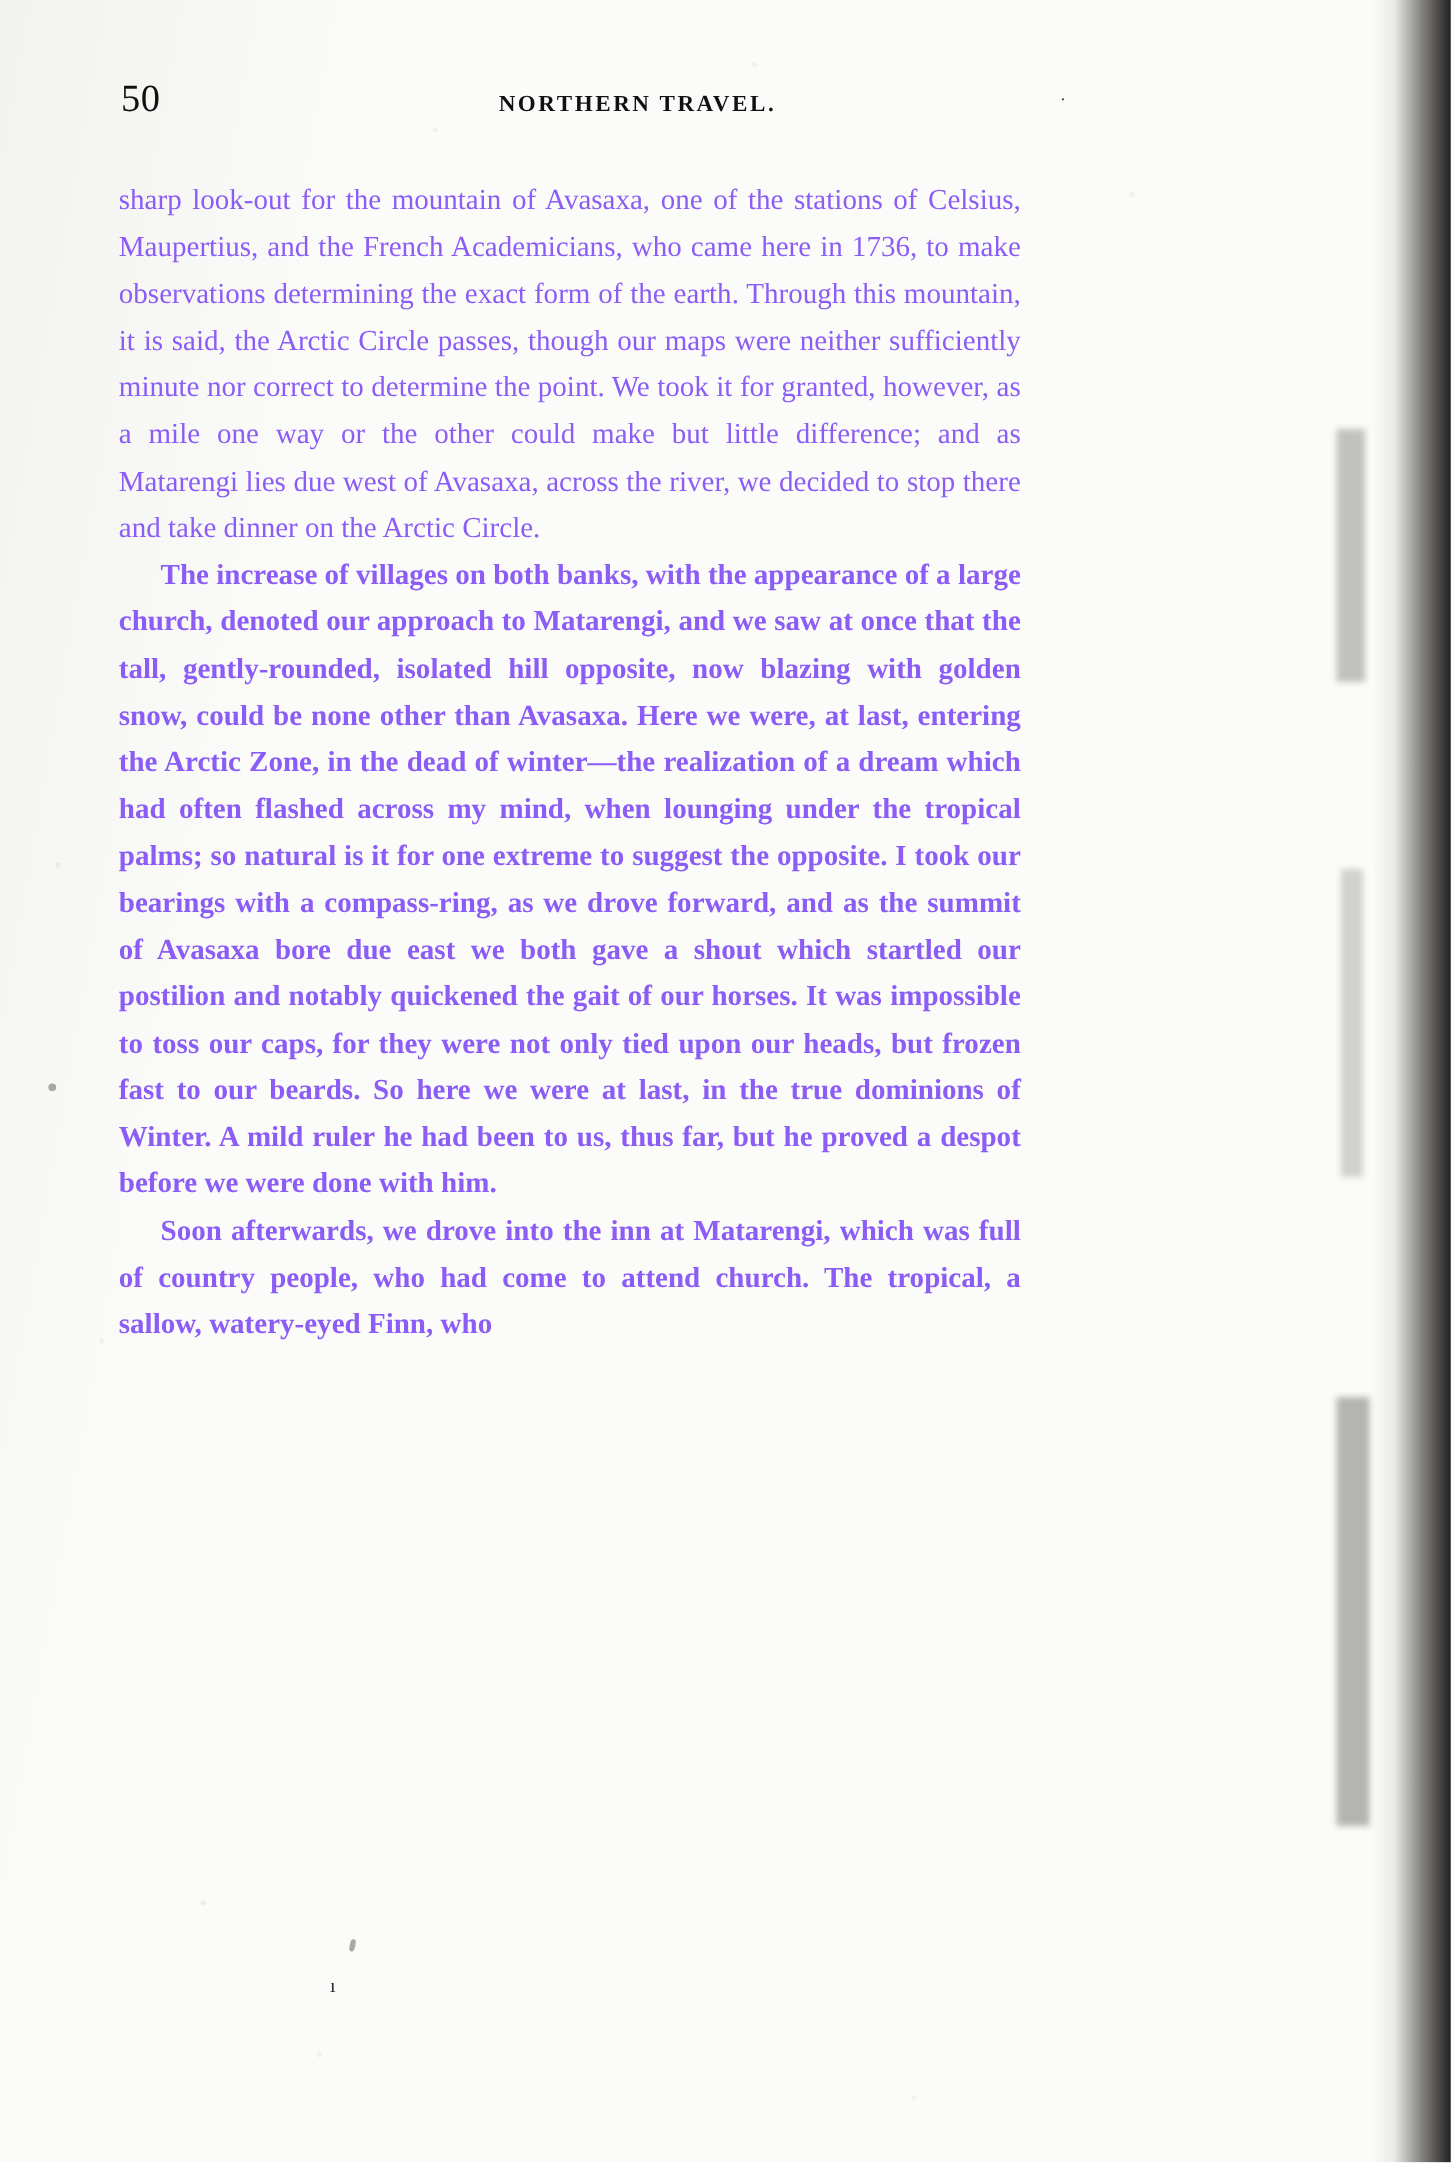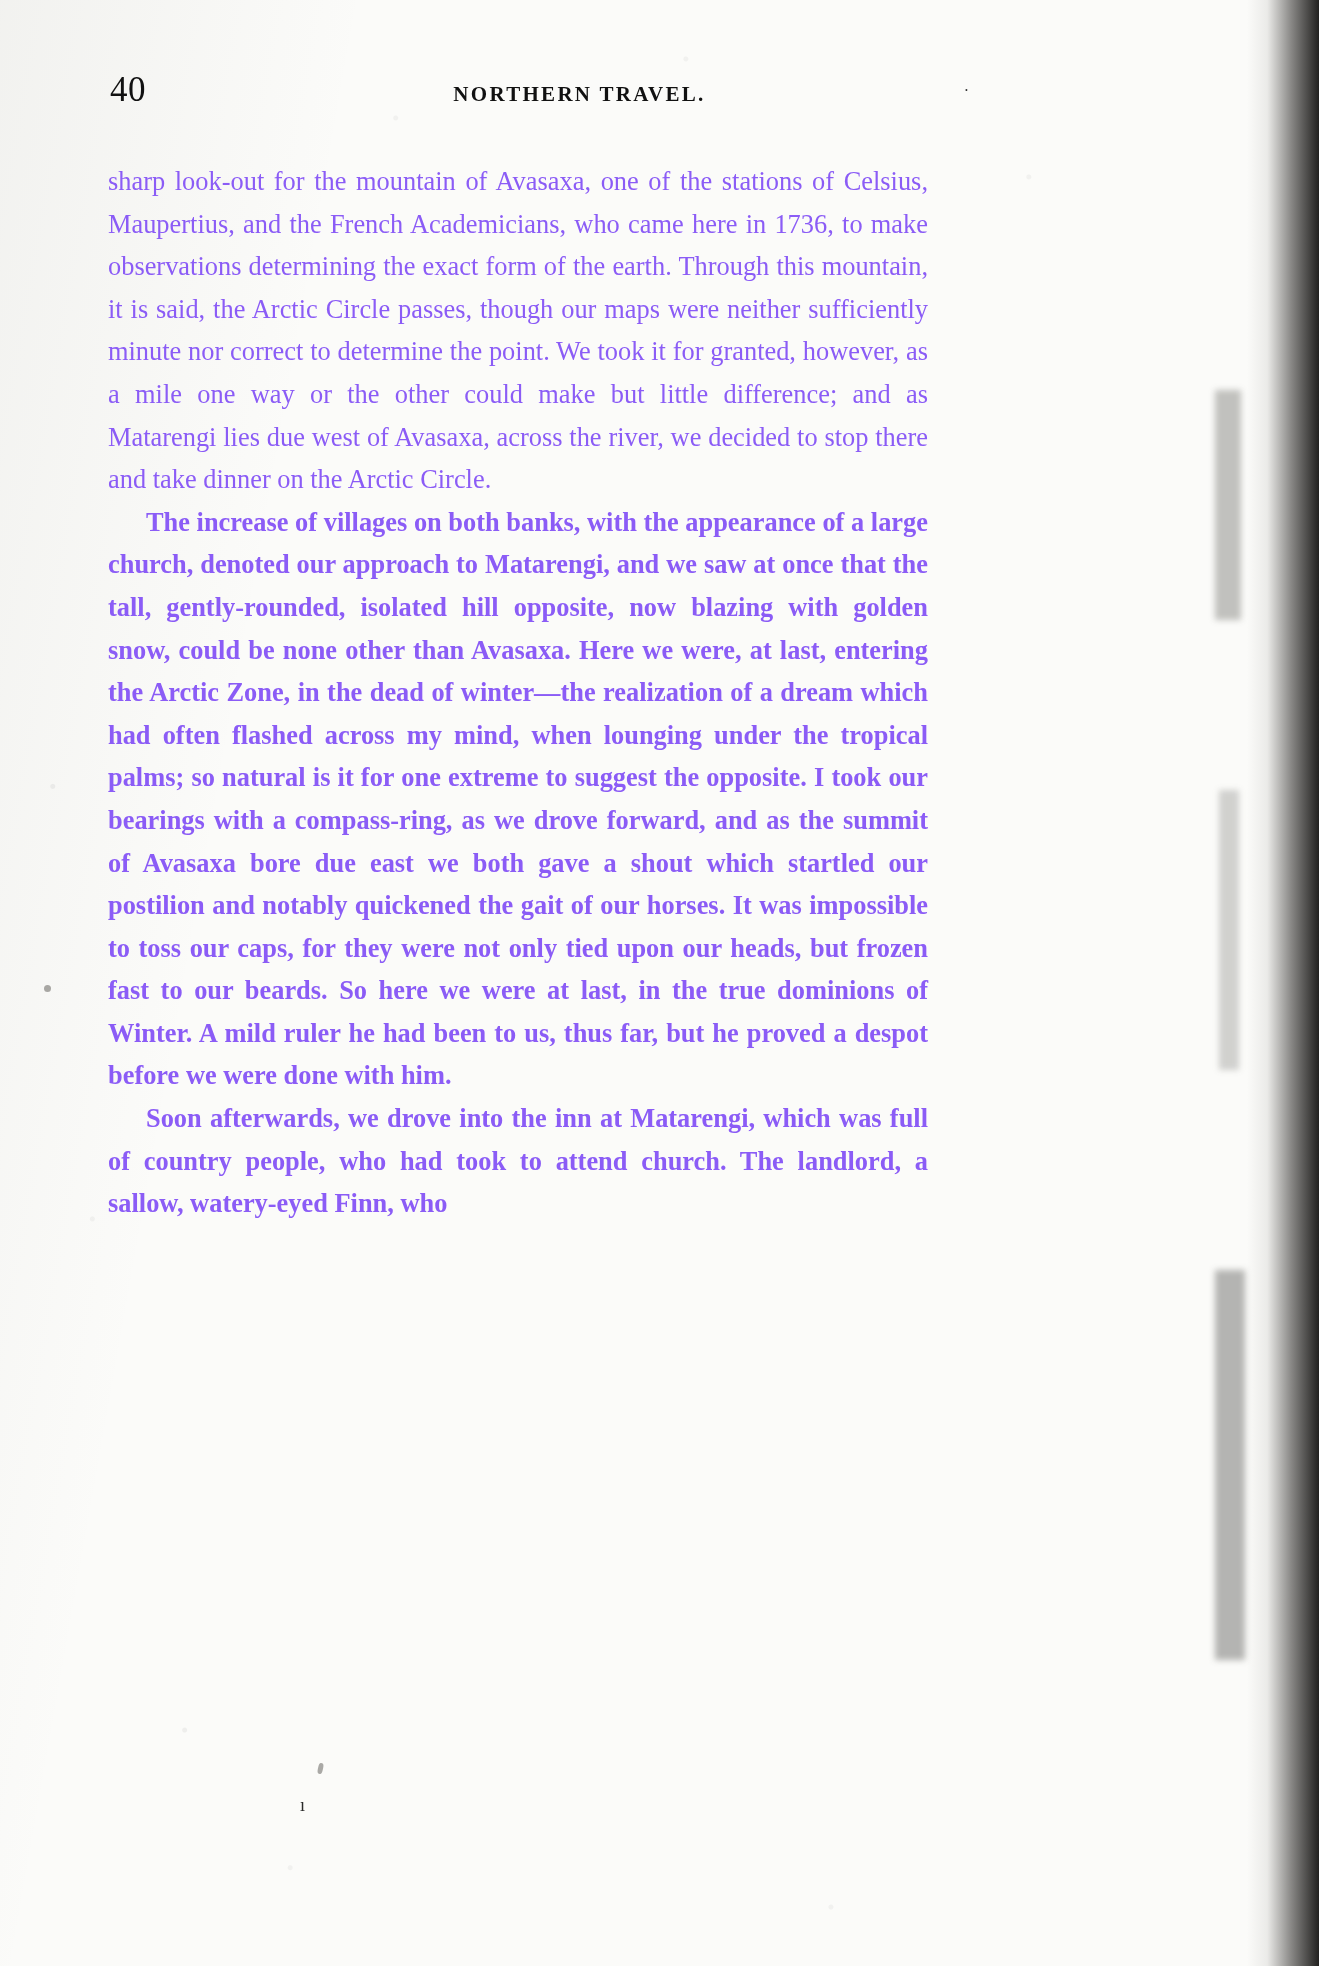--- a/index.html
+++ b/index.html
@@ -130,29 +130,29 @@
   }
 </style>
 </head>
 <body>
 
 <div id="page">
 
   <div class="paper-noise"></div>
 
   <div class="running-head">
-    <div class="folio">40</div>
+    <div class="folio">50</div>
     <div class="head-title">NORTHERN TRAVEL.</div>
     <div class="head-mark">·</div>
   </div>
 
   <div class="body-text">
     <p>sharp look-out for the mountain of Avasaxa, one of the stations of Celsius, Maupertius, and the French Academicians, who came here in 1736, to make observations determining the exact form of the earth.  Through this mountain, it is said, the Arctic Circle passes, though our maps were neither sufficiently minute nor correct to determine the point.  We took it for granted, however, as a mile one way or the other could make but little difference; and as Matarengi lies due west of Avasaxa, across the river, we decided to stop there and take dinner on the Arctic Circle.</p>
     <p class="indent">The increase of villages on both banks, with the appearance of a large church, denoted our approach to Matarengi, and we saw at once that the tall, gently-rounded, isolated hill opposite, now blazing with golden snow, could be none other than Avasaxa.  Here we were, at last, entering the Arctic Zone, in the dead of winter—the realization of a dream which had often flashed across my mind, when lounging under the tropical palms; so natural is it for one extreme to suggest the opposite.  I took our bearings with a compass-ring, as we drove forward, and as the summit of Avasaxa bore due east we both gave a shout which startled our postilion and notably quickened the gait of our horses. It was impossible to toss our caps, for they were not only tied upon our heads, but frozen fast to our beards.  So here we were at last, in the true dominions of Winter.  A mild ruler he had been to us, thus far, but he proved a despot before we were done with him.</p>
-    <p class="indent">Soon afterwards, we drove into the inn at Matarengi, which was full of country people, who had took to attend church.  The landlord, a sallow, watery-eyed Finn, who</p>
+    <p class="indent">Soon afterwards, we drove into the inn at Matarengi, which was full of country people, who had come to attend church.  The tropical, a sallow, watery-eyed Finn, who</p>
   </div>
 
   <div class="footmark">ı</div>
 
   <div class="left-fleck-a"></div>
   <div class="left-fleck-b"></div>
   <div class="edge-smudge-a"></div>
   <div class="edge-smudge-b"></div>
   <div class="edge-smudge-c"></div>
   <div class="edge-gutter"></div>

